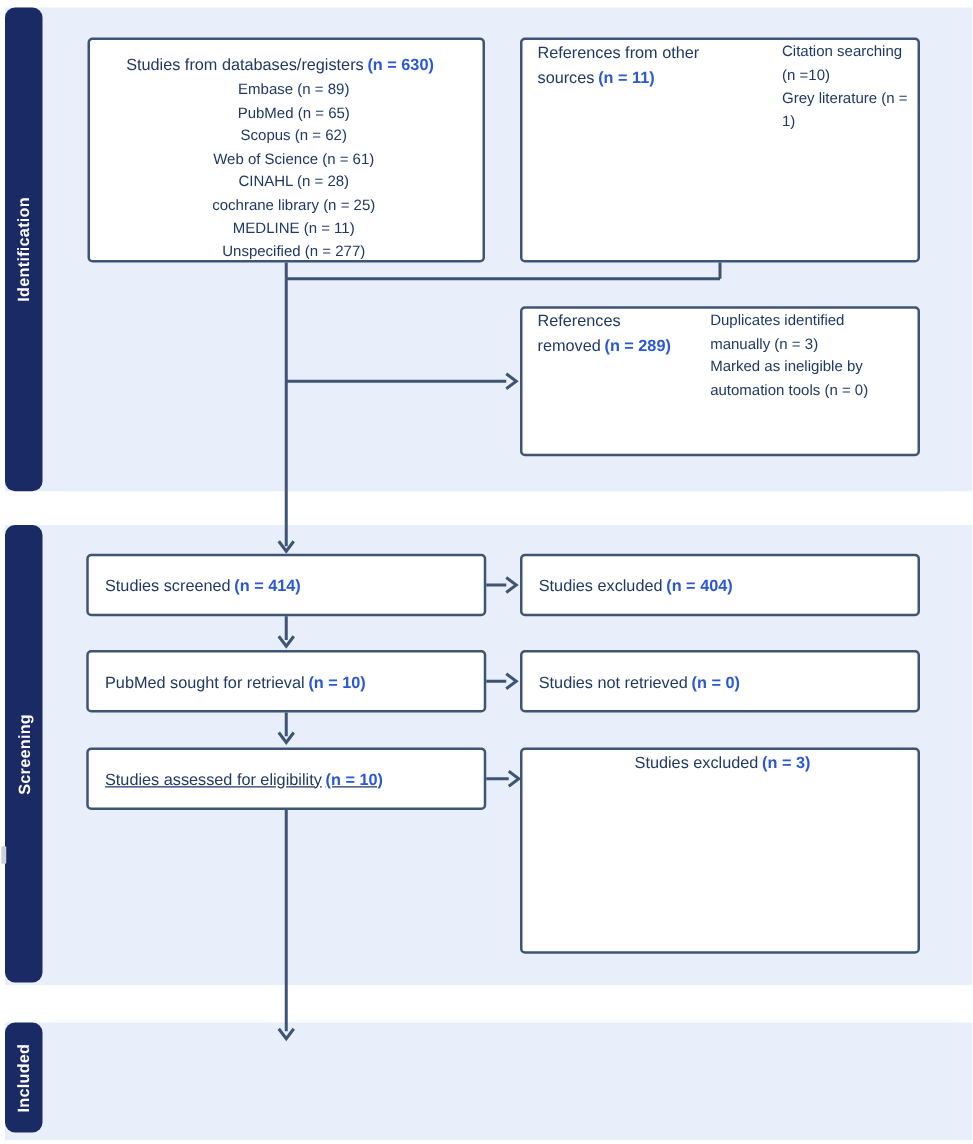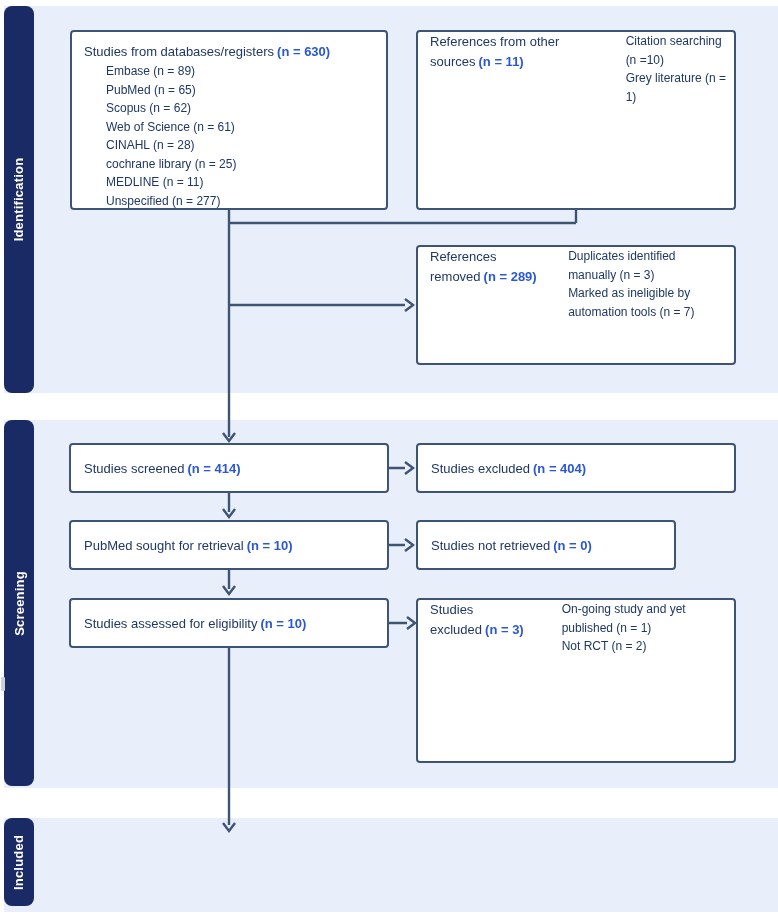--- a/index.html
+++ b/index.html
@@ -36,31 +36,31 @@
   }
   .arrows{position:absolute;left:0;top:0;pointer-events:none;}
   .arrows path{stroke:var(--arrow);stroke-width:2.4;fill:none;}
   .box{
     position:absolute;background:#ffffff;border:2px solid var(--border);
     border-radius:4px;color:var(--text);
   }
   .box .title-line{font-size:13px;line-height:20px;}
   .box .n{font-weight:bold;color:var(--count);margin-left:3px;}
   .box .item{font-size:12px;line-height:18.5px;margin-left:22px;}
-  .pad{padding:10px 10px 8px 12px;}
+  .pad{padding:10px 10px 8px 0;text-align:center;}
   .vcenter{display:flex;flex-direction:row;justify-content:center;padding-left:12px;padding-right:8px;}
   .single{display:flex;align-items:center;padding-left:13px;font-size:13px;}
   .box-databases{left:70px;top:30px;width:318px;height:180px;}
   .box-other-sources{left:416px;top:30px;width:320px;height:180px;}
   .box-references-removed{left:416px;top:245px;width:320px;height:120px;}
   .box-screened{left:69px;top:443px;width:320px;height:50px;text-align:right;}
   .box-excluded-screening{left:416px;top:443px;width:320px;height:50px;}
   .box-sought{left:69px;top:520px;width:320px;height:50px;}
-  .box-not-retrieved{left:416px;top:520px;width:260px;height:50px;}
-  .box-assessed{left:69px;top:598px;width:320px;height:50px;}
+  .box-not-retrieved{left:416px;top:520px;width:320px;height:50px;}
+  .box-assessed{left:69px;top:598px;width:320px;height:50px;text-decoration:underline;}
   .box-excluded-eligibility{left:416px;top:598px;width:320px;height:165px;}
   .box-included{left:72px;top:833px;width:318px;height:54px;}
 </style>
 </head>
 <body>
 
 <div class="canvas">
 
   <div class="band band-identification"></div>
   <div class="band band-screening"></div>
@@ -109,21 +109,21 @@
     <div class="items">
       <div class="item">Citation searching (n =10)</div>
       <div class="item">Grey literature (n = 1)</div>
     </div>
   </div>
 
   <div class="box box-references-removed vcenter">
     <div class="title-line"><span>References removed</span><span class="n">(n = 289)</span></div>
     <div class="items">
       <div class="item">Duplicates identified manually (n = 3)</div>
-      <div class="item">Marked as ineligible by automation tools (n = 7)</div>
+      <div class="item">Marked as ineligible by automation tools (n = 0)</div>
     </div>
   </div>
 
   <div class="box box-screened single">
     <span>Studies screened</span>
       <span class="n">(n = 414)</span>
   </div>
   <div class="box box-excluded-screening single">
     <span>Studies excluded</span>
       <span class="n">(n = 404)</span>
@@ -137,20 +137,16 @@
     <span>Studies not retrieved</span>
       <span class="n">(n = 0)</span>
   </div>
 
   <div class="box box-assessed single">
     <span>Studies assessed for eligibility</span>
       <span class="n">(n = 10)</span>
   </div>
   <div class="box box-excluded-eligibility vcenter">
     <div class="title-line"><span>Studies excluded</span><span class="n">(n = 3)</span></div>
-    <div class="items">
-      <div class="item">On-going study and yet published (n = 1)</div>
-      <div class="item">Not RCT (n = 2)</div>
-    </div>
   </div>
 
 
 </div>
 
 </body></html>

